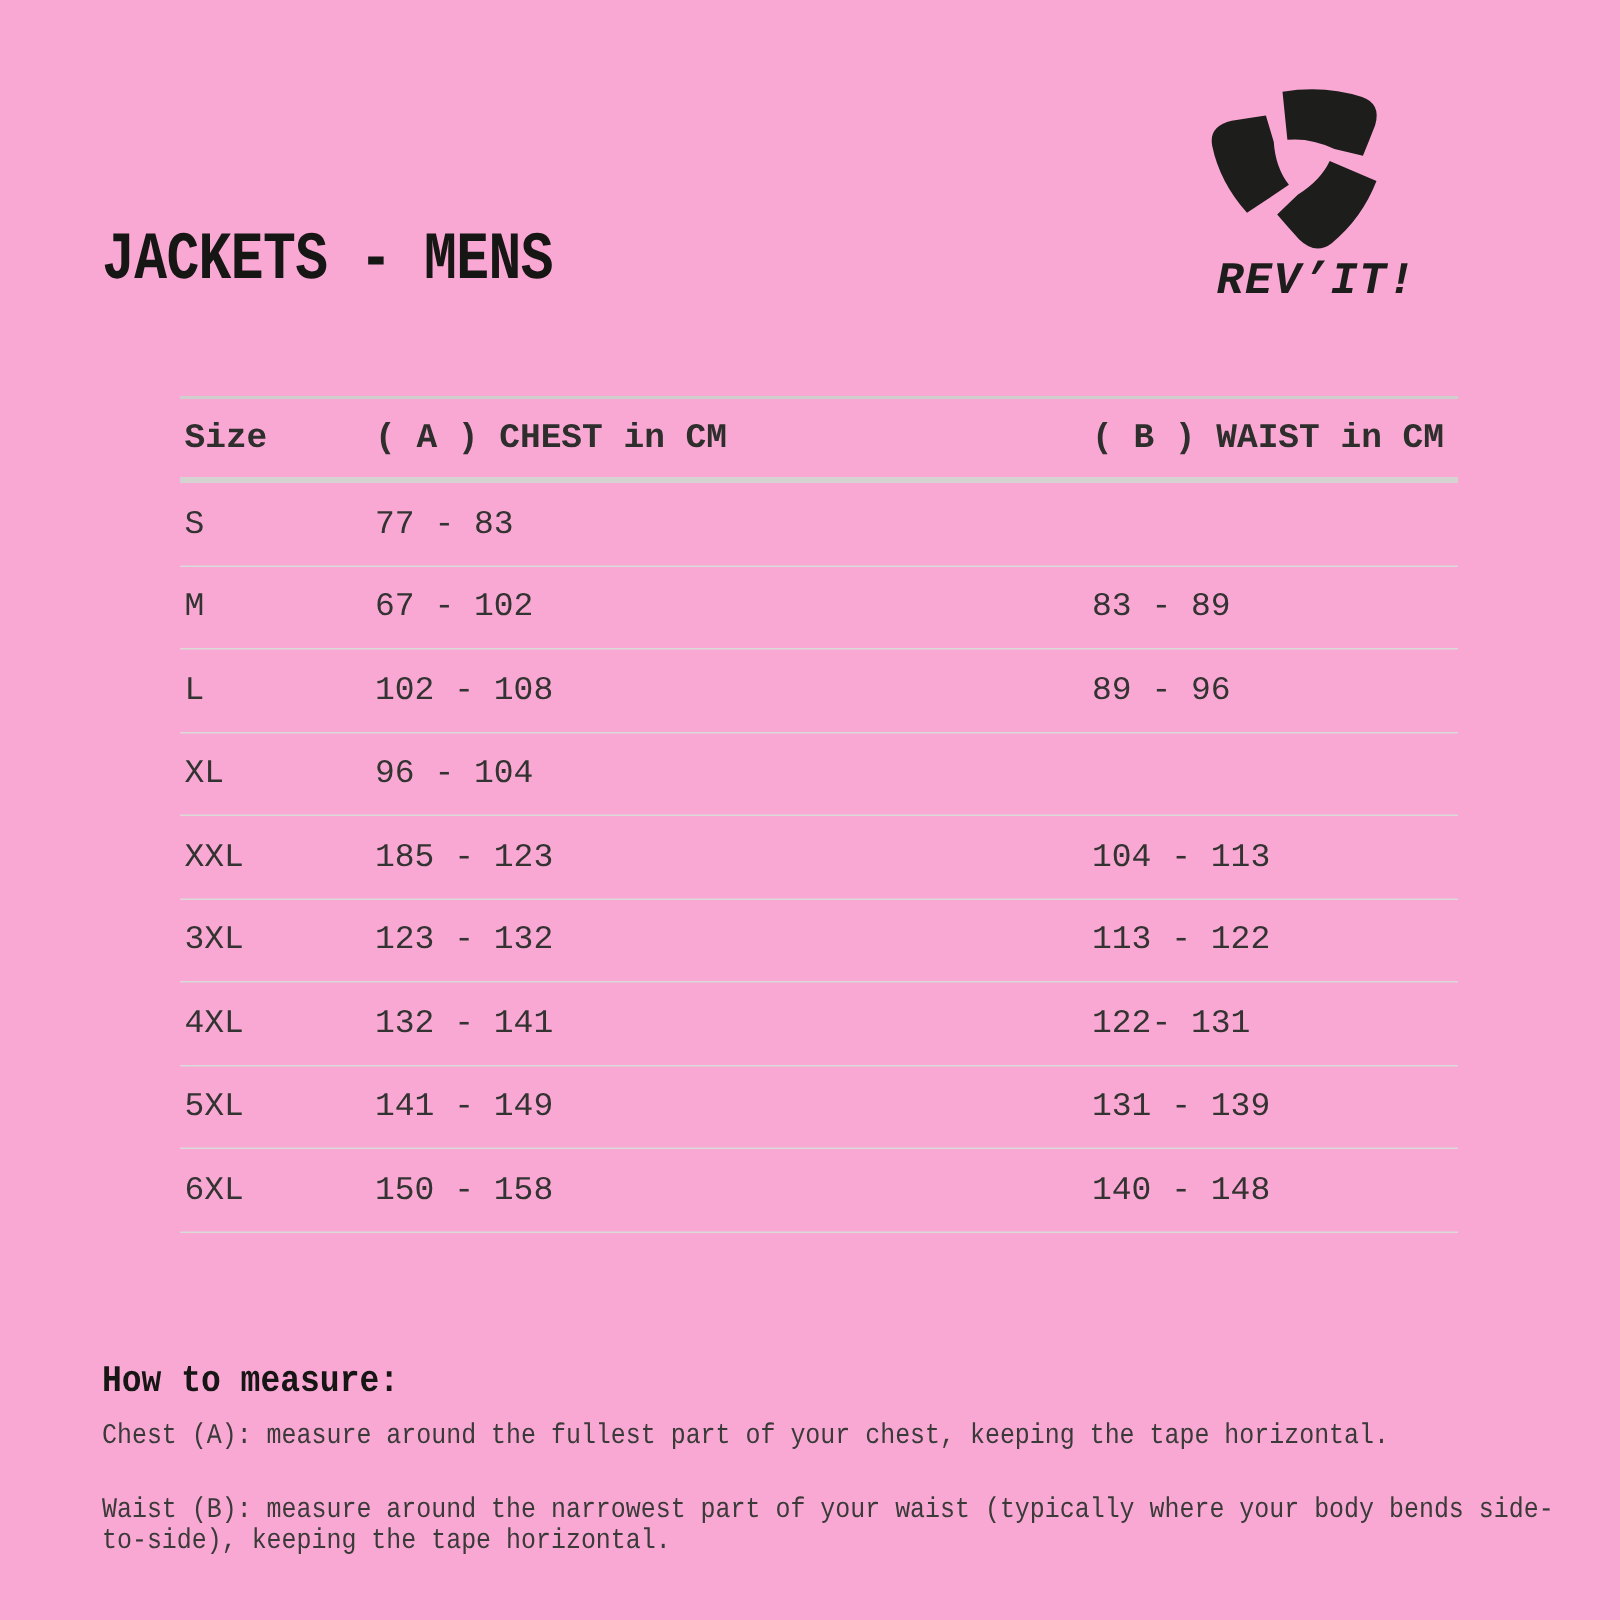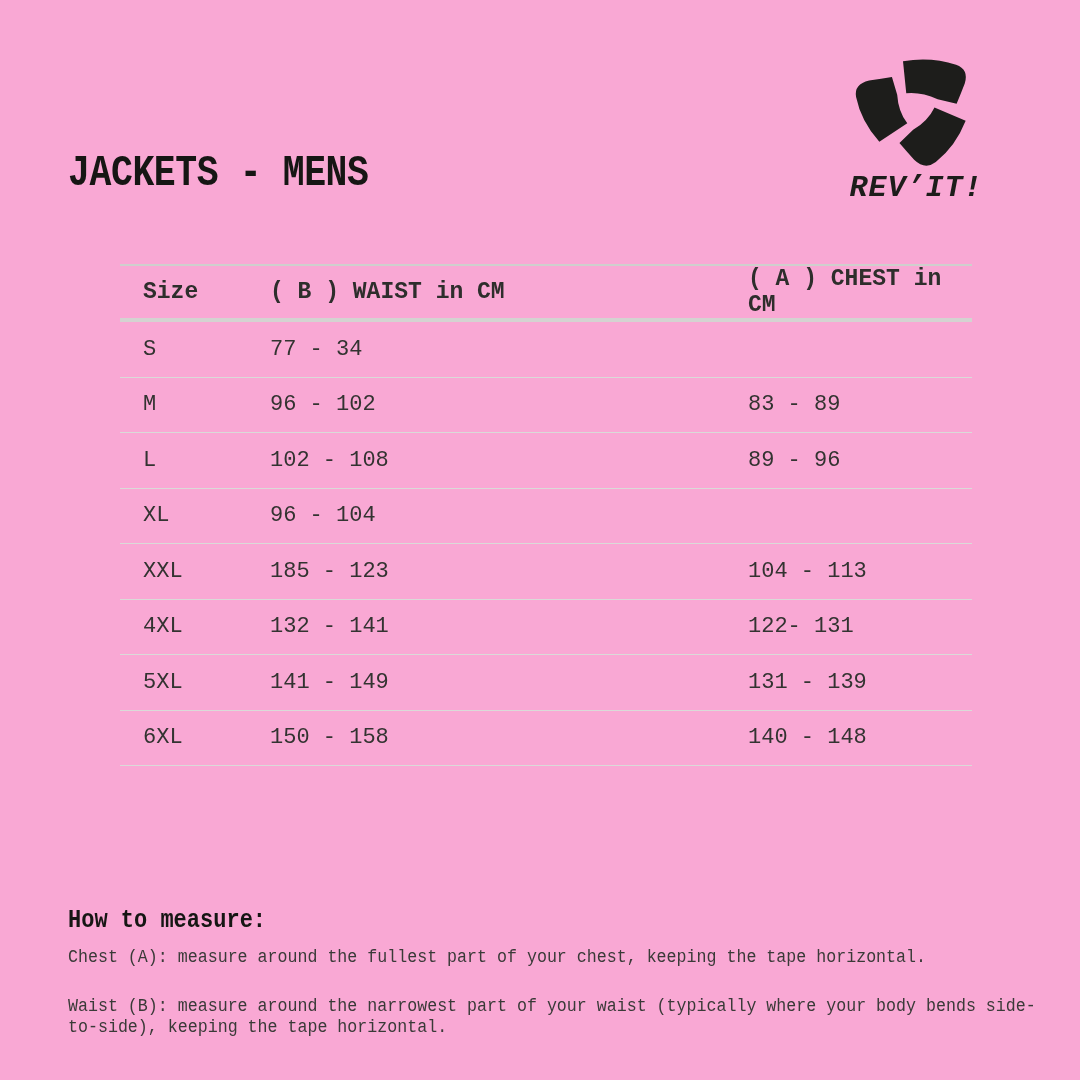--- a/index.html
+++ b/index.html
@@ -24,24 +24,24 @@
     font-size: 45px;
     font-weight: bold;
     letter-spacing: -0.5px;
     white-space: nowrap;
     transform: scaleX(0.81);
     transform-origin: 0 0;
     color: #161614;
   }
   .logo {
     position: absolute;
-    left: 840px;
+    left: 792px;
     top: 50px;
     width: 152px;
-    text-align: center;
+    text-align: right;
   }
   .logo-mark {
     display: block;
     margin: 0 auto;
   }
   .wordmark {
     margin-top: -3px;
     font-size: 30px;
     font-weight: bold;
     font-style: italic;
@@ -70,21 +70,21 @@
   .trow {
     display: grid;
     grid-template-columns: 130px 478px auto;
     align-items: center;
     height: 55.5px;
     box-sizing: border-box;
     border-bottom: 1.5px solid #dadad8;
     font-size: 22px;
     color: #333331;
   }
-  .tcell { text-align: left; margin-left: 20px; }
+  .tcell { text-align: left; }
   .size-cell { padding-left: 3px; }
   
   .measure {
     position: absolute;
     left: 68px;
     top: 908px;
   }
   .measure-heading {
     font-size: 25px;
     font-weight: bold;
@@ -119,46 +119,51 @@
         <use href="#blade" transform="rotate(120 60 57)"></use>
         <use href="#blade" transform="rotate(240 60 57)"></use>
       </g>
     </svg>
     <div class="wordmark">REV’IT!</div>
   </div>
 
   <div class="size-table">
     <div class="thead">
       <div class="tcell size-cell">Size</div>
+      <div class="tcell">( A ) CHEST in CM</div>
       <div class="tcell">( B ) WAIST in CM</div>
-      <div class="tcell">( A ) CHEST in CM</div>
     </div>
     <div class="tbody">
         <div class="trow">
           <div class="tcell size-cell">S</div>
-          <div class="tcell">77 - 34</div>
+          <div class="tcell">77 - 83</div>
         </div>
         <div class="trow">
           <div class="tcell size-cell">M</div>
-          <div class="tcell">96 - 102</div>
+          <div class="tcell">67 - 102</div>
           <div class="tcell">83 - 89</div>
         </div>
         <div class="trow">
           <div class="tcell size-cell">L</div>
           <div class="tcell">102 - 108</div>
           <div class="tcell">89 - 96</div>
         </div>
         <div class="trow">
           <div class="tcell size-cell">XL</div>
           <div class="tcell">96 - 104</div>
         </div>
         <div class="trow">
           <div class="tcell size-cell">XXL</div>
           <div class="tcell">185 - 123</div>
           <div class="tcell">104 - 113</div>
+        </div>
+        <div class="trow">
+          <div class="tcell size-cell">3XL</div>
+          <div class="tcell">123 - 132</div>
+          <div class="tcell">113 - 122</div>
         </div>
         <div class="trow">
           <div class="tcell size-cell">4XL</div>
           <div class="tcell">132 - 141</div>
           <div class="tcell">122- 131</div>
         </div>
         <div class="trow">
           <div class="tcell size-cell">5XL</div>
           <div class="tcell">141 - 149</div>
           <div class="tcell">131 - 139</div>

